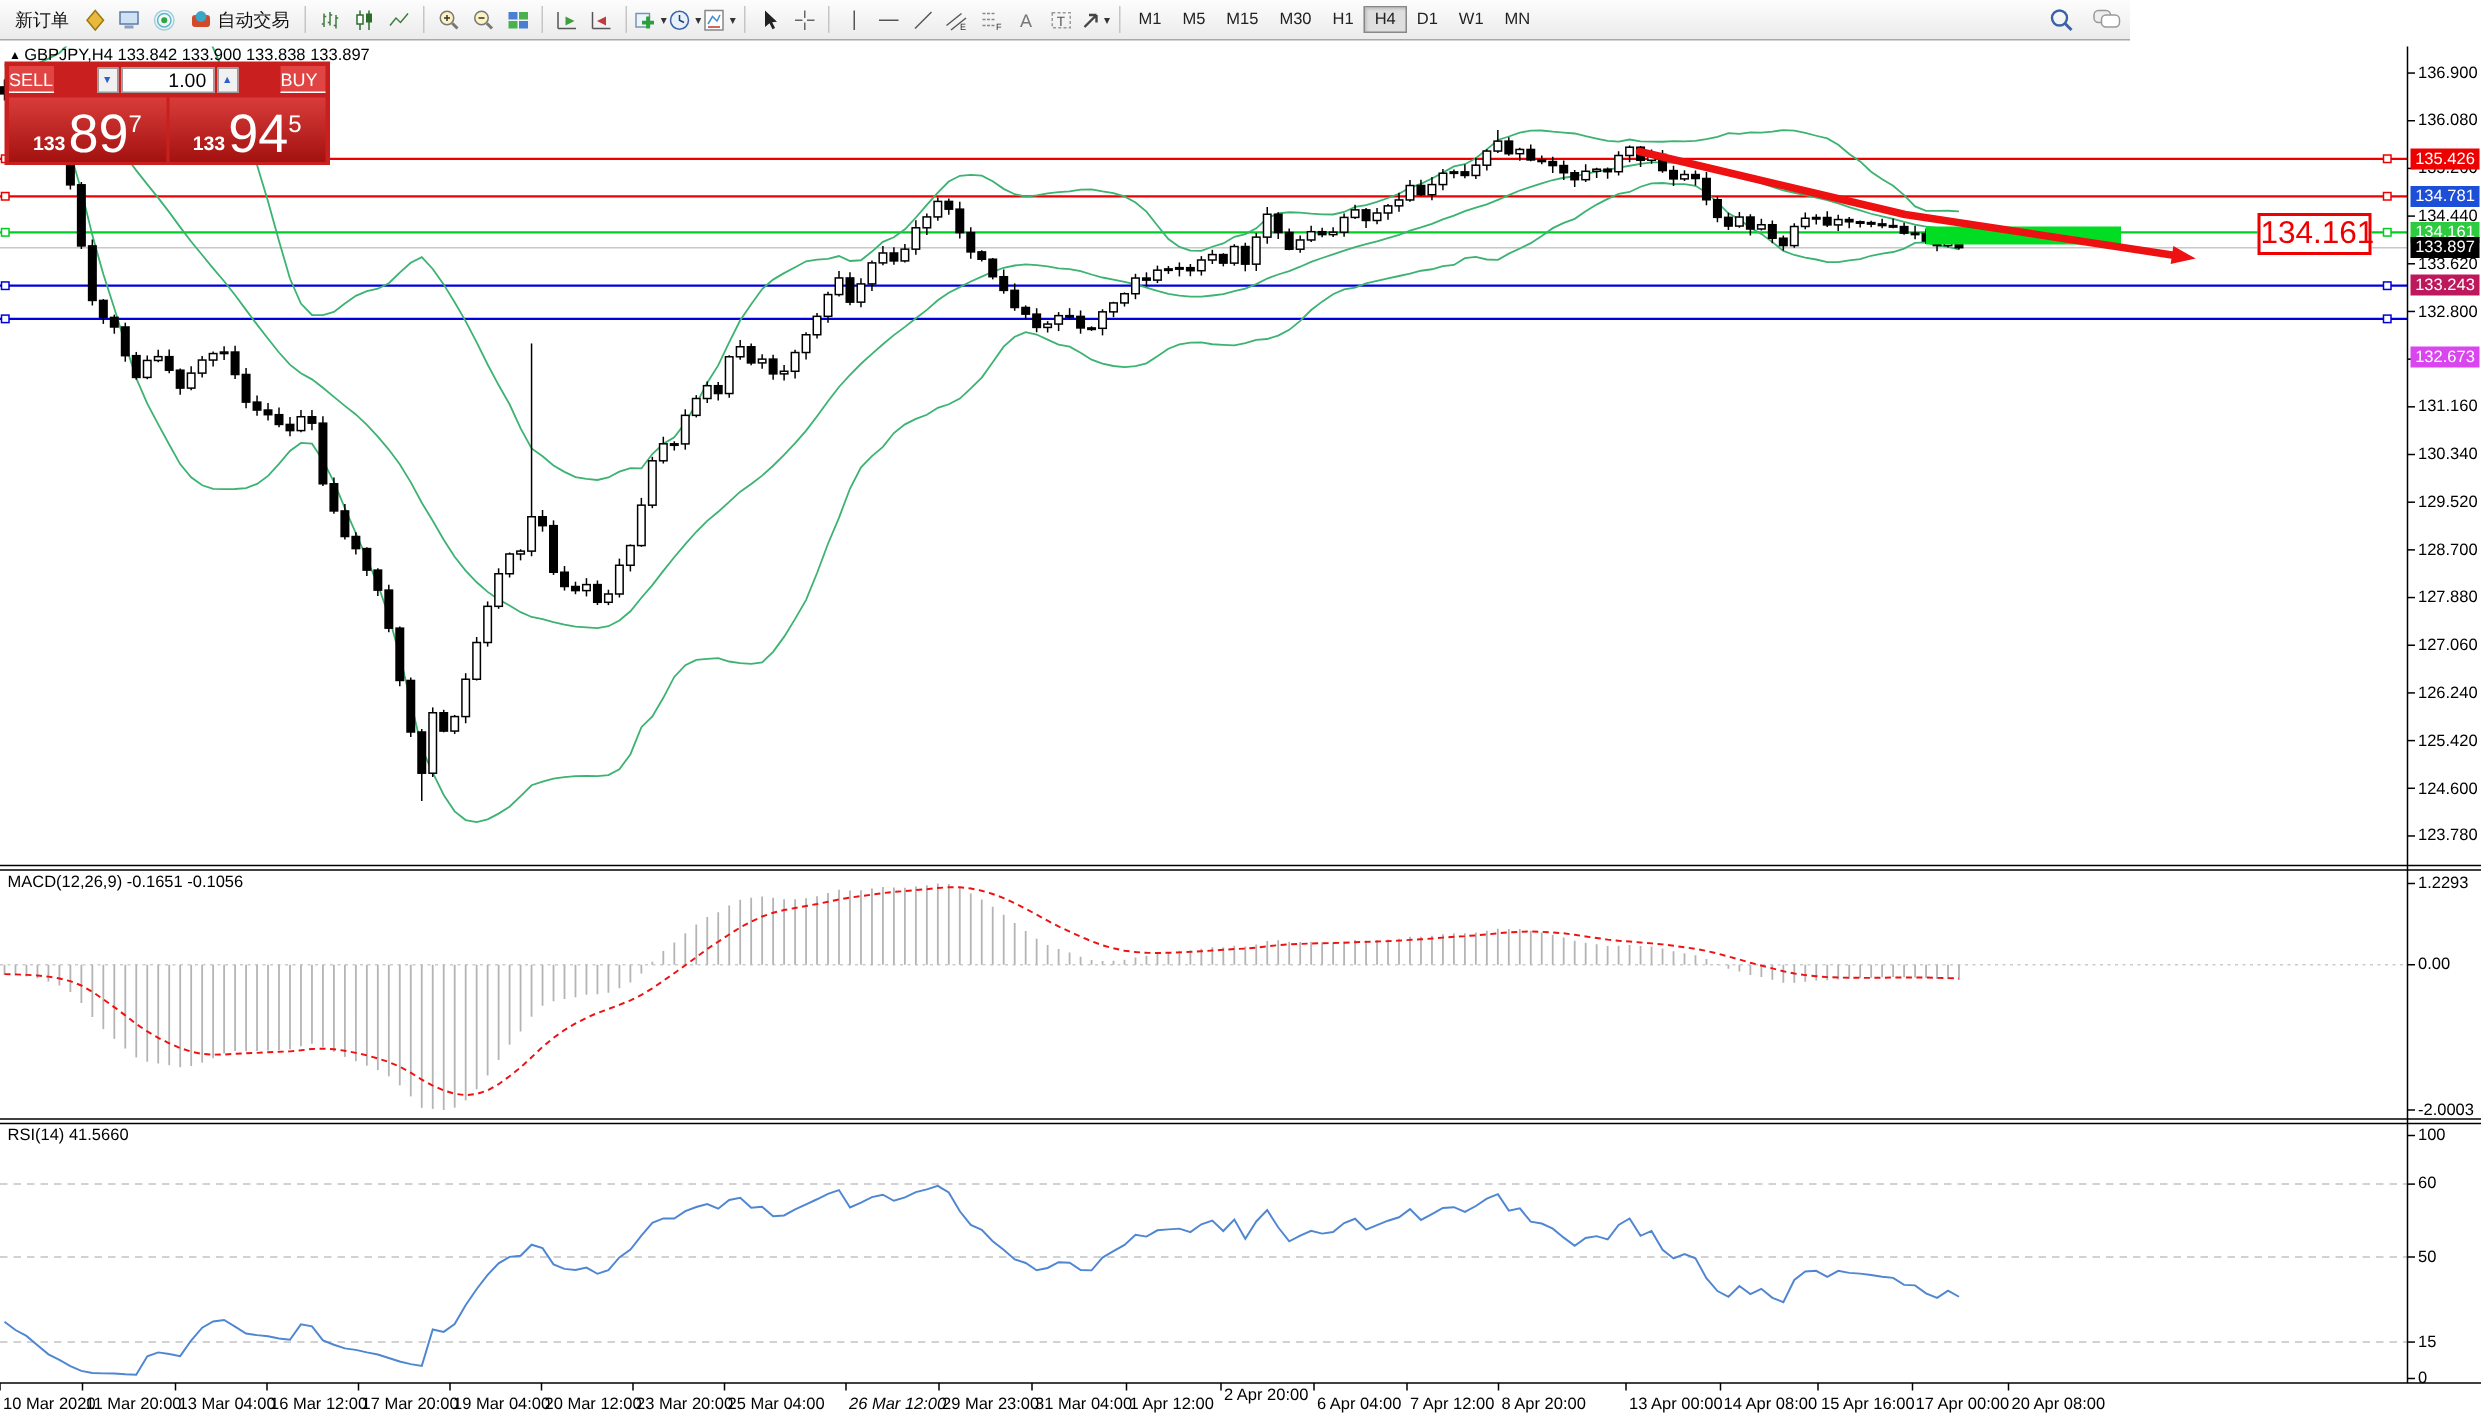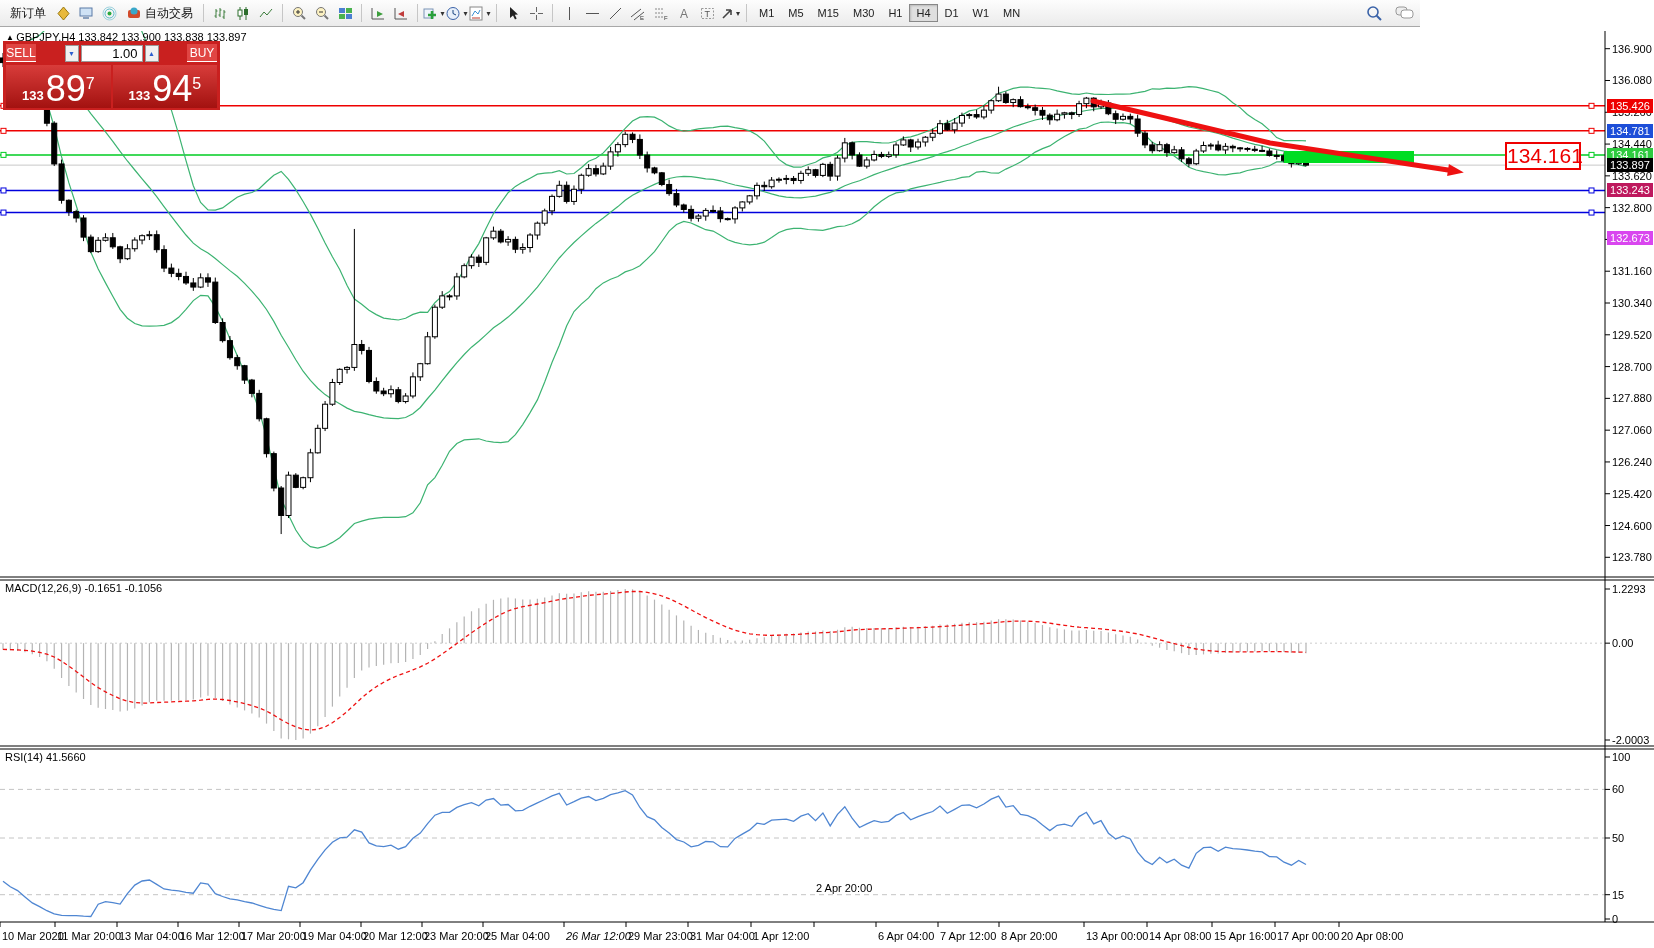--- a/index.html
+++ b/index.html
@@ -24,21 +24,21 @@
   .paneLabel{position:absolute;font-size:11px;color:#000;z-index:2;white-space:nowrap}
   .turn{position:absolute;left:1374px;top:90px;font-size:30px;font-weight:bold;letter-spacing:2px;
         z-index:4;font-family:sans-serif;white-space:nowrap;
         text-shadow:2px 2px 0 #d40000,1px 1px 0 #d40000}
   .pbox{position:absolute;left:1505px;top:142px;width:72px;height:24px;border:2px solid #ee0000;
         background:#fff;color:#ee0000;font-size:21px;line-height:24px;text-align:center;z-index:4}
   
   .panel{position:absolute;left:3px;top:41px;width:217px;z-index:7;background:#c9201f;
          padding:3px 3px 2px 3px;box-sizing:border-box}
   .prow1{display:flex;align-items:center}
-  .pbtn{background:#e04543;color:#fff;font-size:12px;width:30px;text-align:center;
+  .pbtn{background:#e04543;color:#fff;font-size:12px;width:30px;text-align:left;
         padding:2px 0 1px 0;border-bottom:1px solid #fff}
   .spin{display:flex;align-items:center;margin:0 5px;flex:1;justify-content:center;gap:2px}
   .sbtn{width:14px;height:17px;background:#f1f1f1;border:1px solid #9a9a9a;color:#2b5fd0;
         font-size:7px;line-height:15px;text-align:center;box-sizing:border-box}
   .vol{width:62px;height:17px;border:1px solid #9a9a9a;text-align:right;font-size:13px;
        padding:0 4px;box-sizing:border-box;font-family:"Liberation Sans",sans-serif}
   .prices{display:flex;gap:2px;margin-top:3px}
   .pricebox{flex:1;background:linear-gradient(#d83c3a,#a31210);color:#fff;height:40px;
             display:flex;align-items:flex-end;justify-content:center;padding-bottom:3px}
   .pp{font-size:13px;font-weight:bold;line-height:19px;margin-right:2px}
@@ -949,21 +949,21 @@
     <div class="axlabel" style="left: 180px; top: 930px;">16 Mar 12:00</div>
     <div class="axlabel" style="left: 241px; top: 930px;">17 Mar 20:00</div>
     <div class="axlabel" style="left: 302px; top: 930px;">19 Mar 04:00</div>
     <div class="axlabel" style="left: 363px; top: 930px;">20 Mar 12:00</div>
     <div class="axlabel" style="left: 424px; top: 930px;">23 Mar 20:00</div>
     <div class="axlabel" style="left: 485px; top: 930px;">25 Mar 04:00</div>
     <div class="axlabel" style="left: 566px; top: 930px; font-style: italic;">26 Mar 12:00</div>
     <div class="axlabel" style="left: 628px; top: 930px;">29 Mar 23:00</div>
     <div class="axlabel" style="left: 690px; top: 930px;">31 Mar 04:00</div>
     <div class="axlabel" style="left: 753px; top: 930px;">1 Apr 12:00</div>
-    <div class="axlabel" style="left: 816px; top: 882px;">2 Apr 20:00</div>
+    <div class="axlabel" style="left: 816px; top: 924px;">2 Apr 20:00</div>
     <div class="axlabel" style="left: 878px; top: 930px;">6 Apr 04:00</div>
     <div class="axlabel" style="left: 940px; top: 930px;">7 Apr 12:00</div>
     <div class="axlabel" style="left: 1001px; top: 930px;">8 Apr 20:00</div>
     <div class="axlabel" style="left: 1086px; top: 930px;">13 Apr 00:00</div>
     <div class="axlabel" style="left: 1149px; top: 930px;">14 Apr 08:00</div>
     <div class="axlabel" style="left: 1214px; top: 930px;">15 Apr 16:00</div>
     <div class="axlabel" style="left: 1277px; top: 930px;">17 Apr 00:00</div>
     <div class="axlabel" style="left: 1341px; top: 930px;">20 Apr 08:00</div>
   </div>
 

